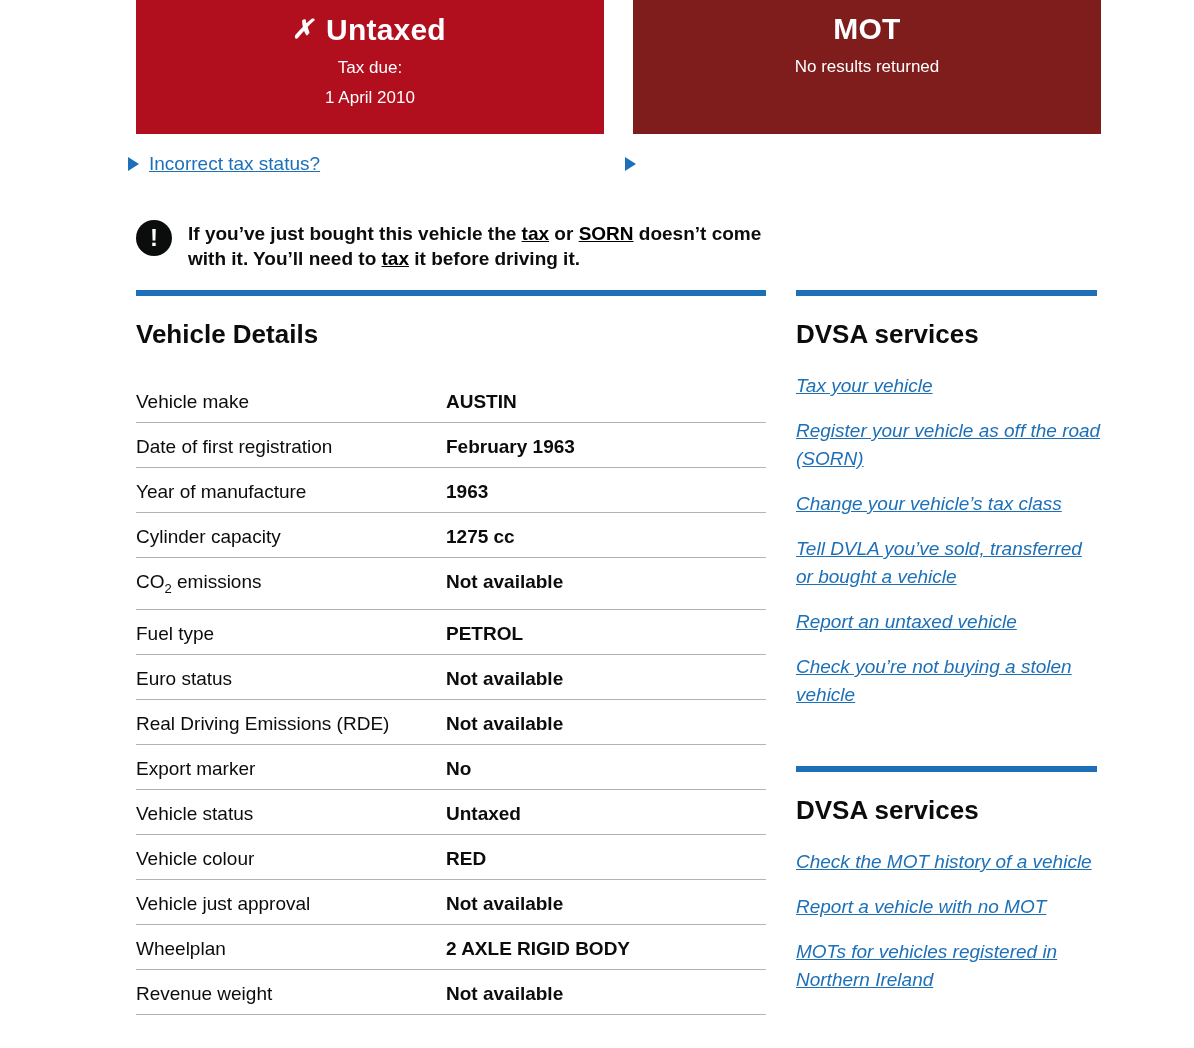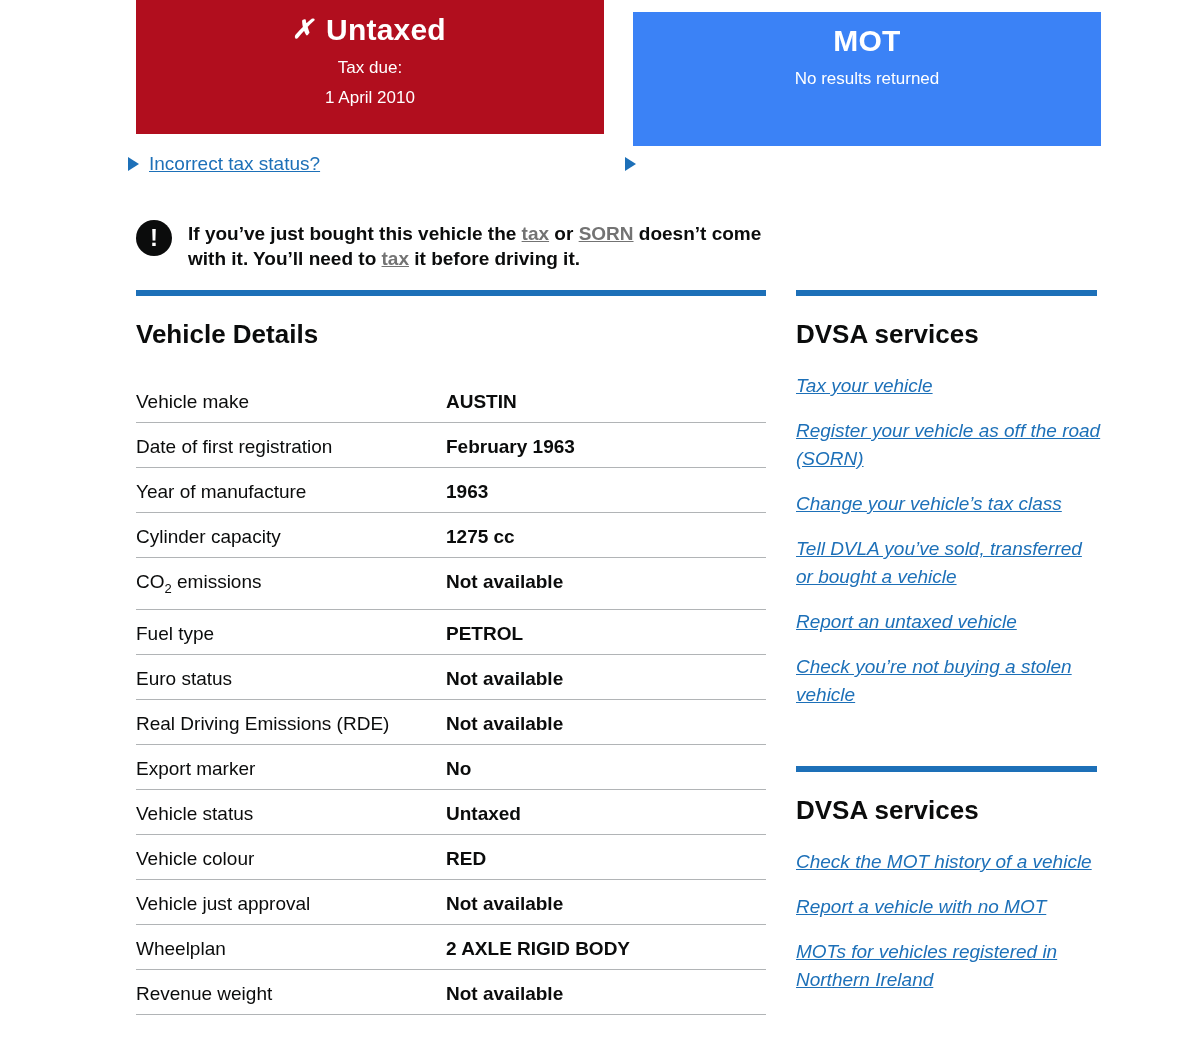--- a/index.html
+++ b/index.html
@@ -34,22 +34,21 @@
     height: 134px;
     box-sizing: border-box;
     color: #ffffff;
     text-align: center;
     padding-top: 6px;
   }
   .status-card.tax {
     background: #b10e1e;
   }
   .status-card.mot {
-    background: #3b82f6;
-    margin-top: 12px;
+    background: #7f1d1d;
   }
   .status-title {
     font-size: 30px;
     font-weight: bold;
     line-height: 46px;
     letter-spacing: 0.2px;
   }
   .status-title .xmark {
     display: inline-block;
     font-size: 26px;
@@ -117,21 +116,21 @@
     text-align: center;
     margin-top: 5px;
   }
   .warning-text {
     font-size: 19px;
     font-weight: bold;
     line-height: 25px;
     padding-top: 6px;
   }
   .warning-text a {
-    color: #737373;
+    color: #000000;
     text-decoration: underline;
   }
 
   
   .main {
     position: absolute;
     top: 290px;
     left: 136px;
     width: 966px;
     display: flex;

